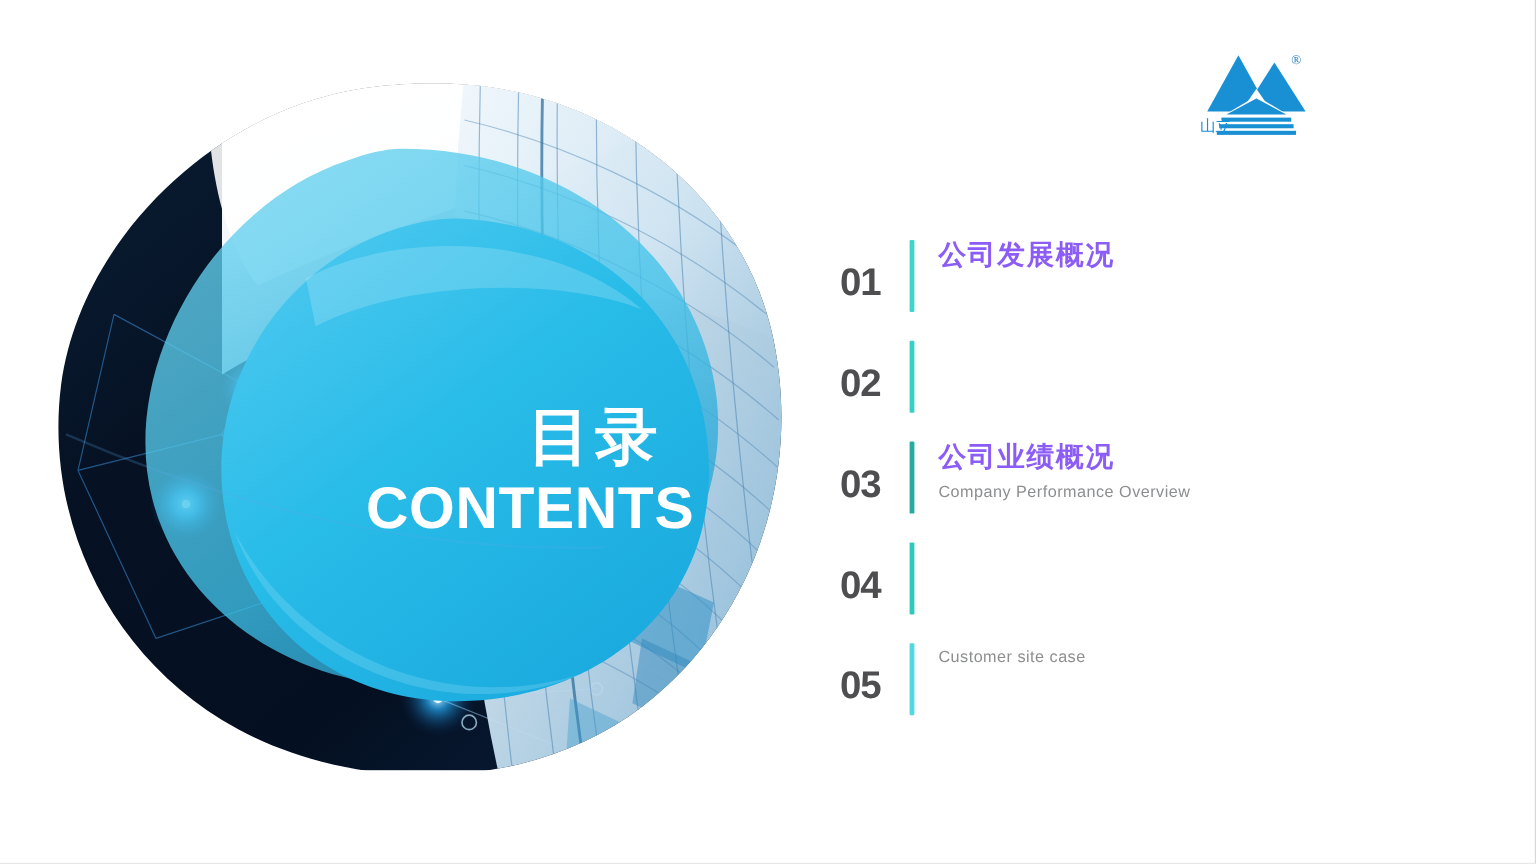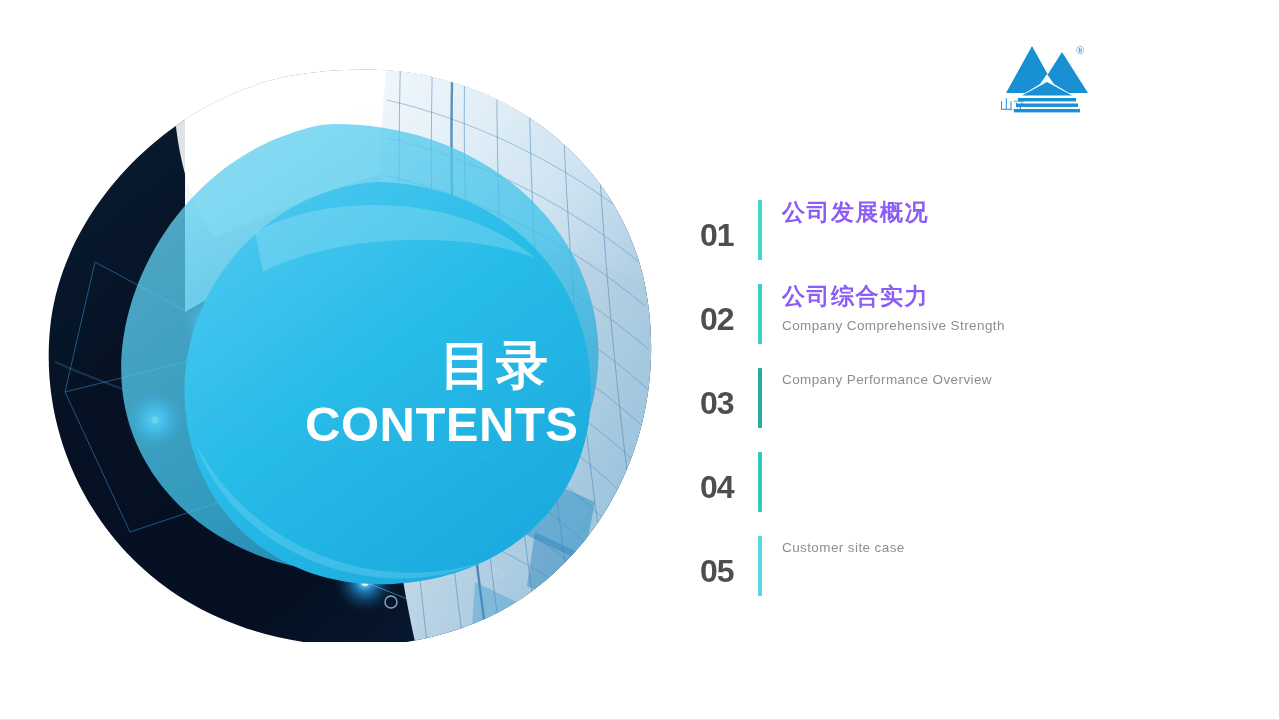--- a/index.html
+++ b/index.html
@@ -311,30 +311,27 @@
       <div class="toc-num">01</div>
       <div class="toc-rule" style="background: rgb(65, 212, 203);"></div>
       <div class="toc-text">
         <div class="toc-cn">公司发展概况</div>
       </div>
     </div>
 
     <div class="toc-item">
       <div class="toc-num">02</div>
       <div class="toc-rule" style="background: rgb(56, 207, 196);"></div>
-      <div class="toc-text">
-        <div class="toc-cn">公司综合实力</div>
-        <div class="toc-en">Company Comprehensive Strength</div>
-      </div>
     </div>
 
     <div class="toc-item">
       <div class="toc-num">03</div>
       <div class="toc-rule" style="background: rgb(37, 171, 159);"></div>
       <div class="toc-text">
+        <div class="toc-cn">公司业绩概况</div>
         <div class="toc-en">Company Performance Overview</div>
       </div>
     </div>
 
     <div class="toc-item">
       <div class="toc-num">04</div>
       <div class="toc-rule" style="background: rgb(47, 201, 189);"></div>
     </div>
 
     <div class="toc-item">

